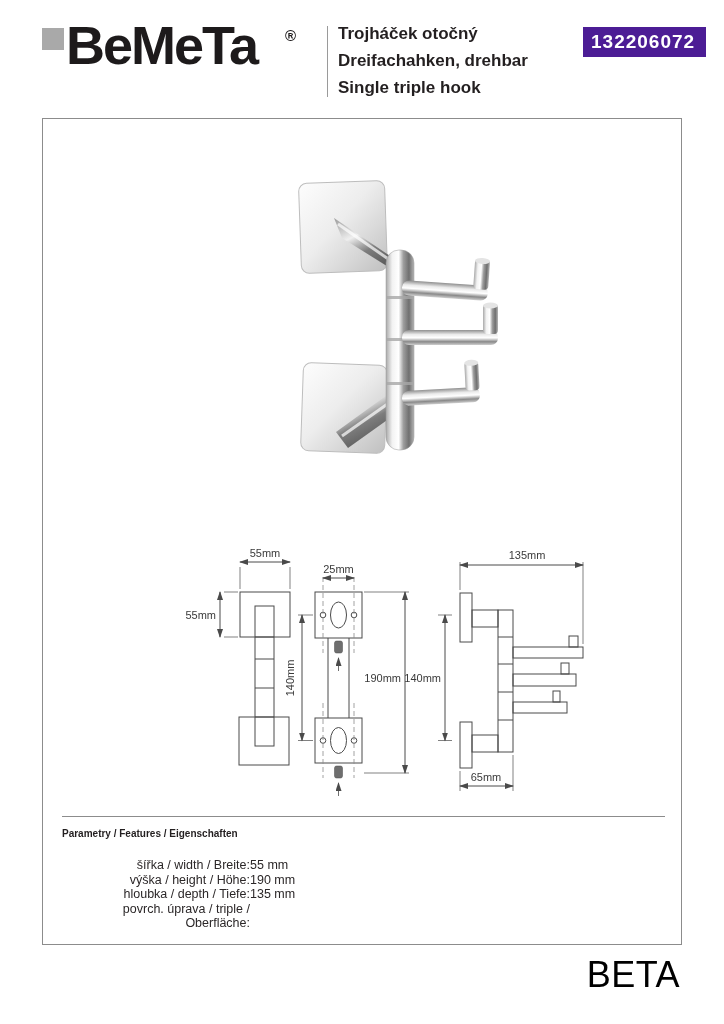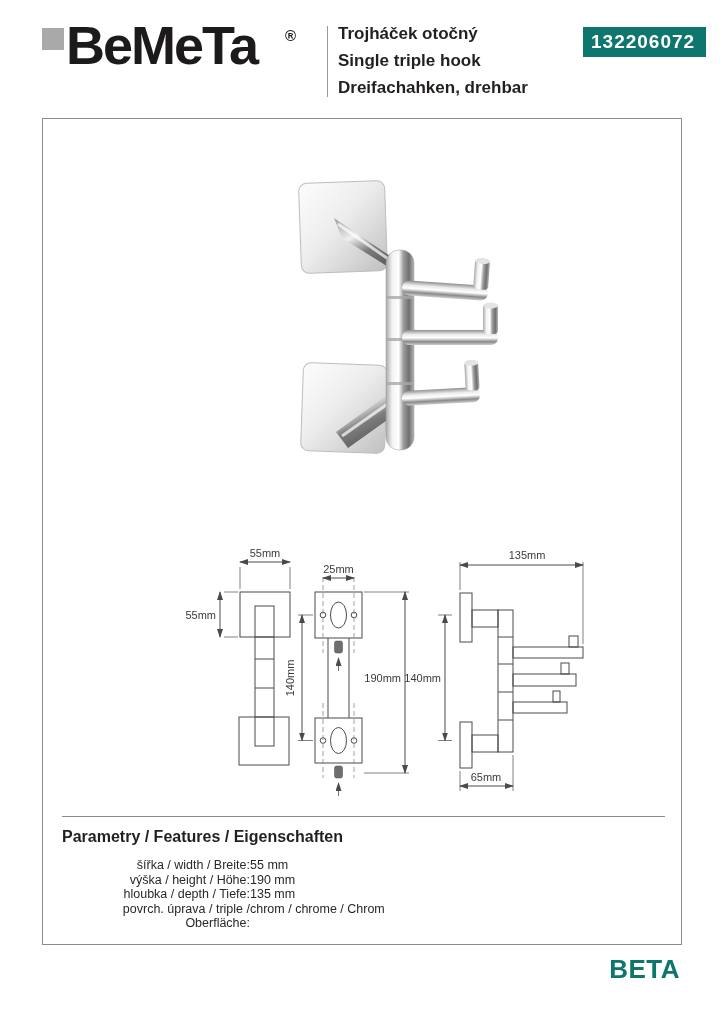--- a/index.html
+++ b/index.html
@@ -8,52 +8,52 @@
     position:relative; width:724px; height:1024px; background:#ffffff;
     font-family:"Liberation Sans", sans-serif; color:#231f20; overflow:hidden;border-radius:23px;
   }
   
   .logo-square { position:absolute; left:42px; top:28px; width:22px; height:22px; background:#a9a9a9; }
   .brand { position:absolute; left:66px; top:18px; font-size:54px; font-weight:bold; letter-spacing:-2px; color:#1d1a1b; line-height:1; }
   .brand-reg { position:absolute; left:285px; top:27px; font-size:15px; font-weight:bold; color:#1d1a1b; }
   .header-divider { position:absolute; left:327px; top:26px; width:1px; height:71px; background:#9a9a9a; }
   .title-block { position:absolute; left:338px; top:20px; }
   .title-line { font-size:17px; font-weight:bold; line-height:27px; color:#231f20; white-space:nowrap; }
-  .code-badge { position:absolute; left:583px; top:27px; width:123px; height:30px; background:#0f766e;
+  .code-badge { position:absolute; left:583px; top:27px; width:123px; height:30px; background:#4c1d95;
                 display:flex; align-items:center; }
   .code-badge span { color:#fff; font-size:19px; font-weight:bold; letter-spacing:1px; padding-left:8px; }
   
   .main-box { position:absolute; left:42px; top:118px; width:640px; height:827px;
               border:1px solid #8c8c8c; background:#fff; }
   .photo-svg { position:absolute; left:290px; top:168px; }
   .drawings-svg { position:absolute; left:180px; top:545px; }
   
   .param-sep { position:absolute; left:62px; top:816px; width:603px; height:1px; background:#8c8c8c; }
-  .param-heading { position:absolute; left:62px; top:828px; font-size:16px; font-weight:bold; color:#231f20; }
+  .param-heading { position:absolute; left:62px; top:828px; font-size:10px; font-weight:bold; color:#231f20; }
   .param-rows { position:absolute; left:62px; top:858px; width:560px; }
   .param-row { display:flex; font-size:12.5px; line-height:14.6px; color:#2b2728;text-align:right; }
   .param-row .lbl { width:188px; flex:none; }
   
-  .series { position:absolute; right:44px; top:954px; font-size:26px; font-weight:bold; letter-spacing:0.5px; color:#0f766e; }
+  .series { position:absolute; right:44px; top:954px; font-size:36px; font-weight:normal; letter-spacing:0.5px; color:#000000; }
   
   .dimtxt { font-family:"Liberation Sans", sans-serif; font-size:11px; fill:#3a3a3a; }
 </style>
 </head>
 <body>
 
 <div class="page">
 
   <div class="logo-square"></div>
   <div class="brand">BeMeTa</div>
   <div class="brand-reg">®</div>
   <div class="header-divider"></div>
   <div class="title-block">
     <div class="title-line">Trojháček otočný</div>
+    <div class="title-line">Dreifachahken, drehbar</div>
     <div class="title-line">Single triple hook</div>
-    <div class="title-line">Dreifachahken, drehbar</div>
   </div>
   <div class="code-badge">
     <span>132206072</span>
   </div>
 
   <div class="main-box"></div>
 
   <svg class="photo-svg" width="210" height="310" viewBox="0 0 210 310">
     <defs>
       <linearGradient id="plateG" x1="0" y1="0" x2="1" y2="1">
@@ -232,19 +232,18 @@
     <div class="param-row">
       <span class="lbl">výška / height / Höhe:</span>
       <span class="val">190 mm</span>
     </div>
     <div class="param-row">
       <span class="lbl">hloubka / depth / Tiefe:</span>
       <span class="val">135 mm</span>
     </div>
     <div class="param-row">
       <span class="lbl">povrch. úprava / triple / Oberfläche:</span>
-      <span class="val">chrom / chrome / Chrom</span>
     </div>
   </div>
 
   <div class="series">BETA</div>
 
 </div>
 
 </body></html>

